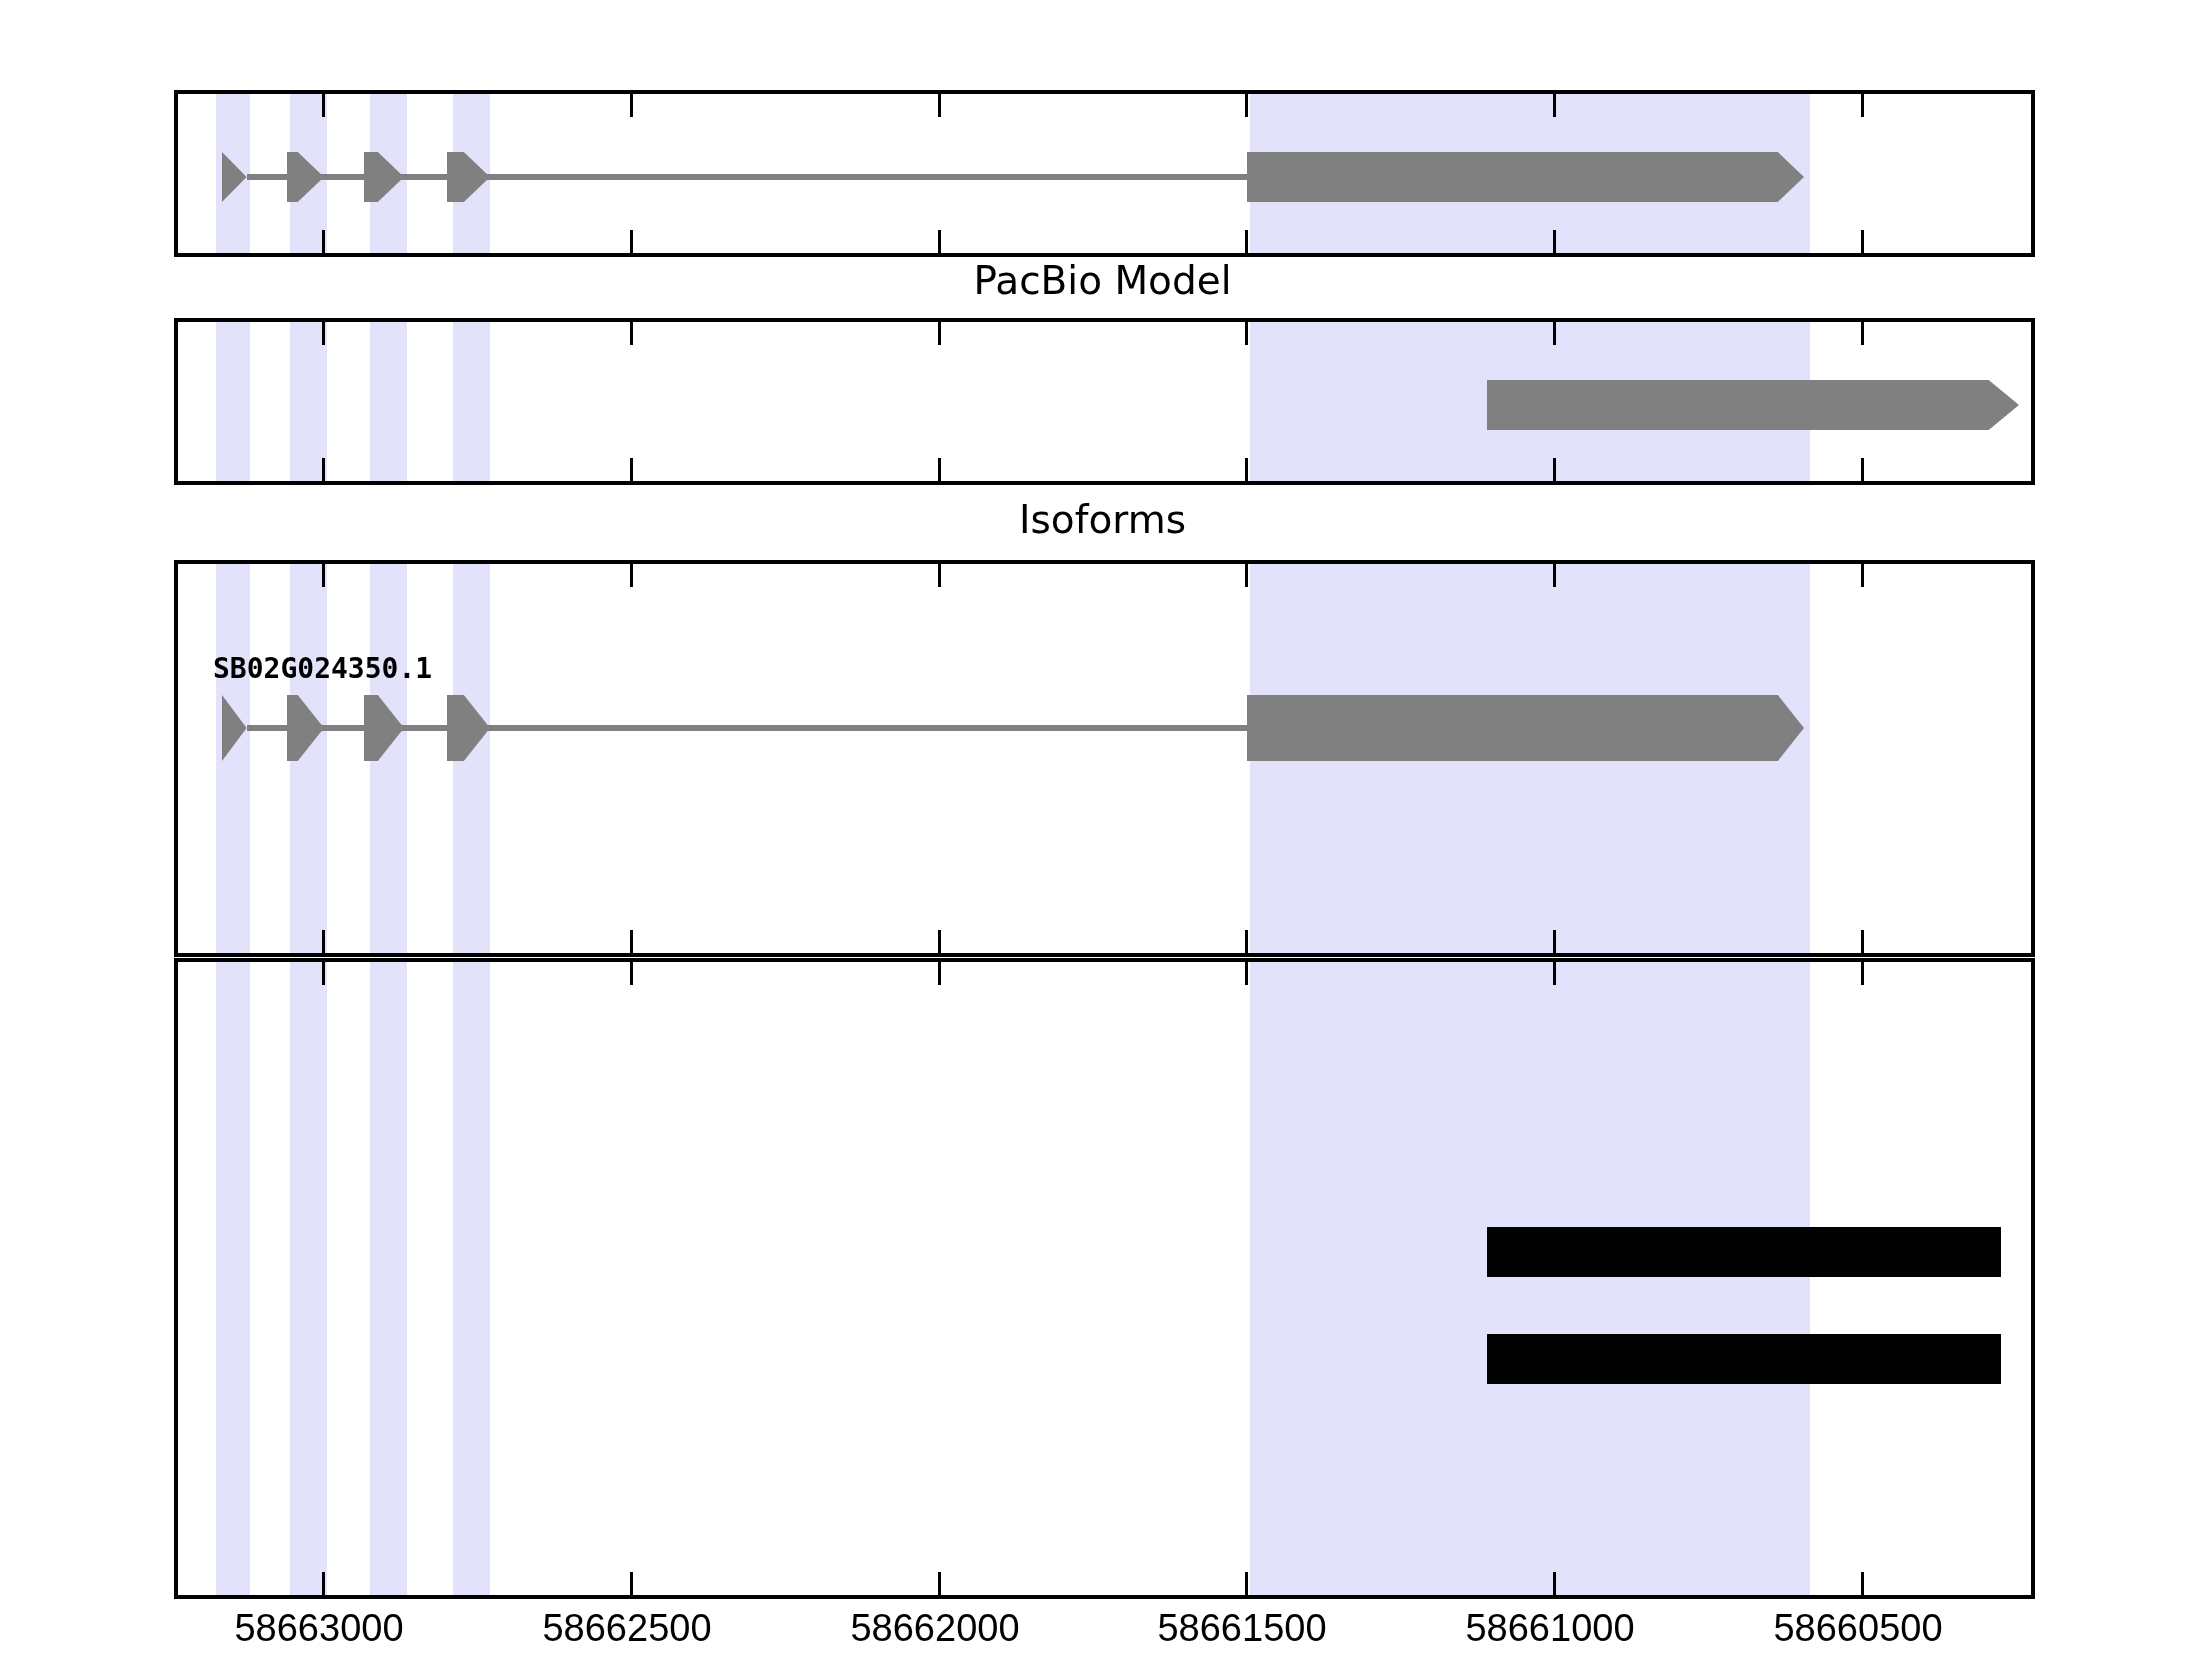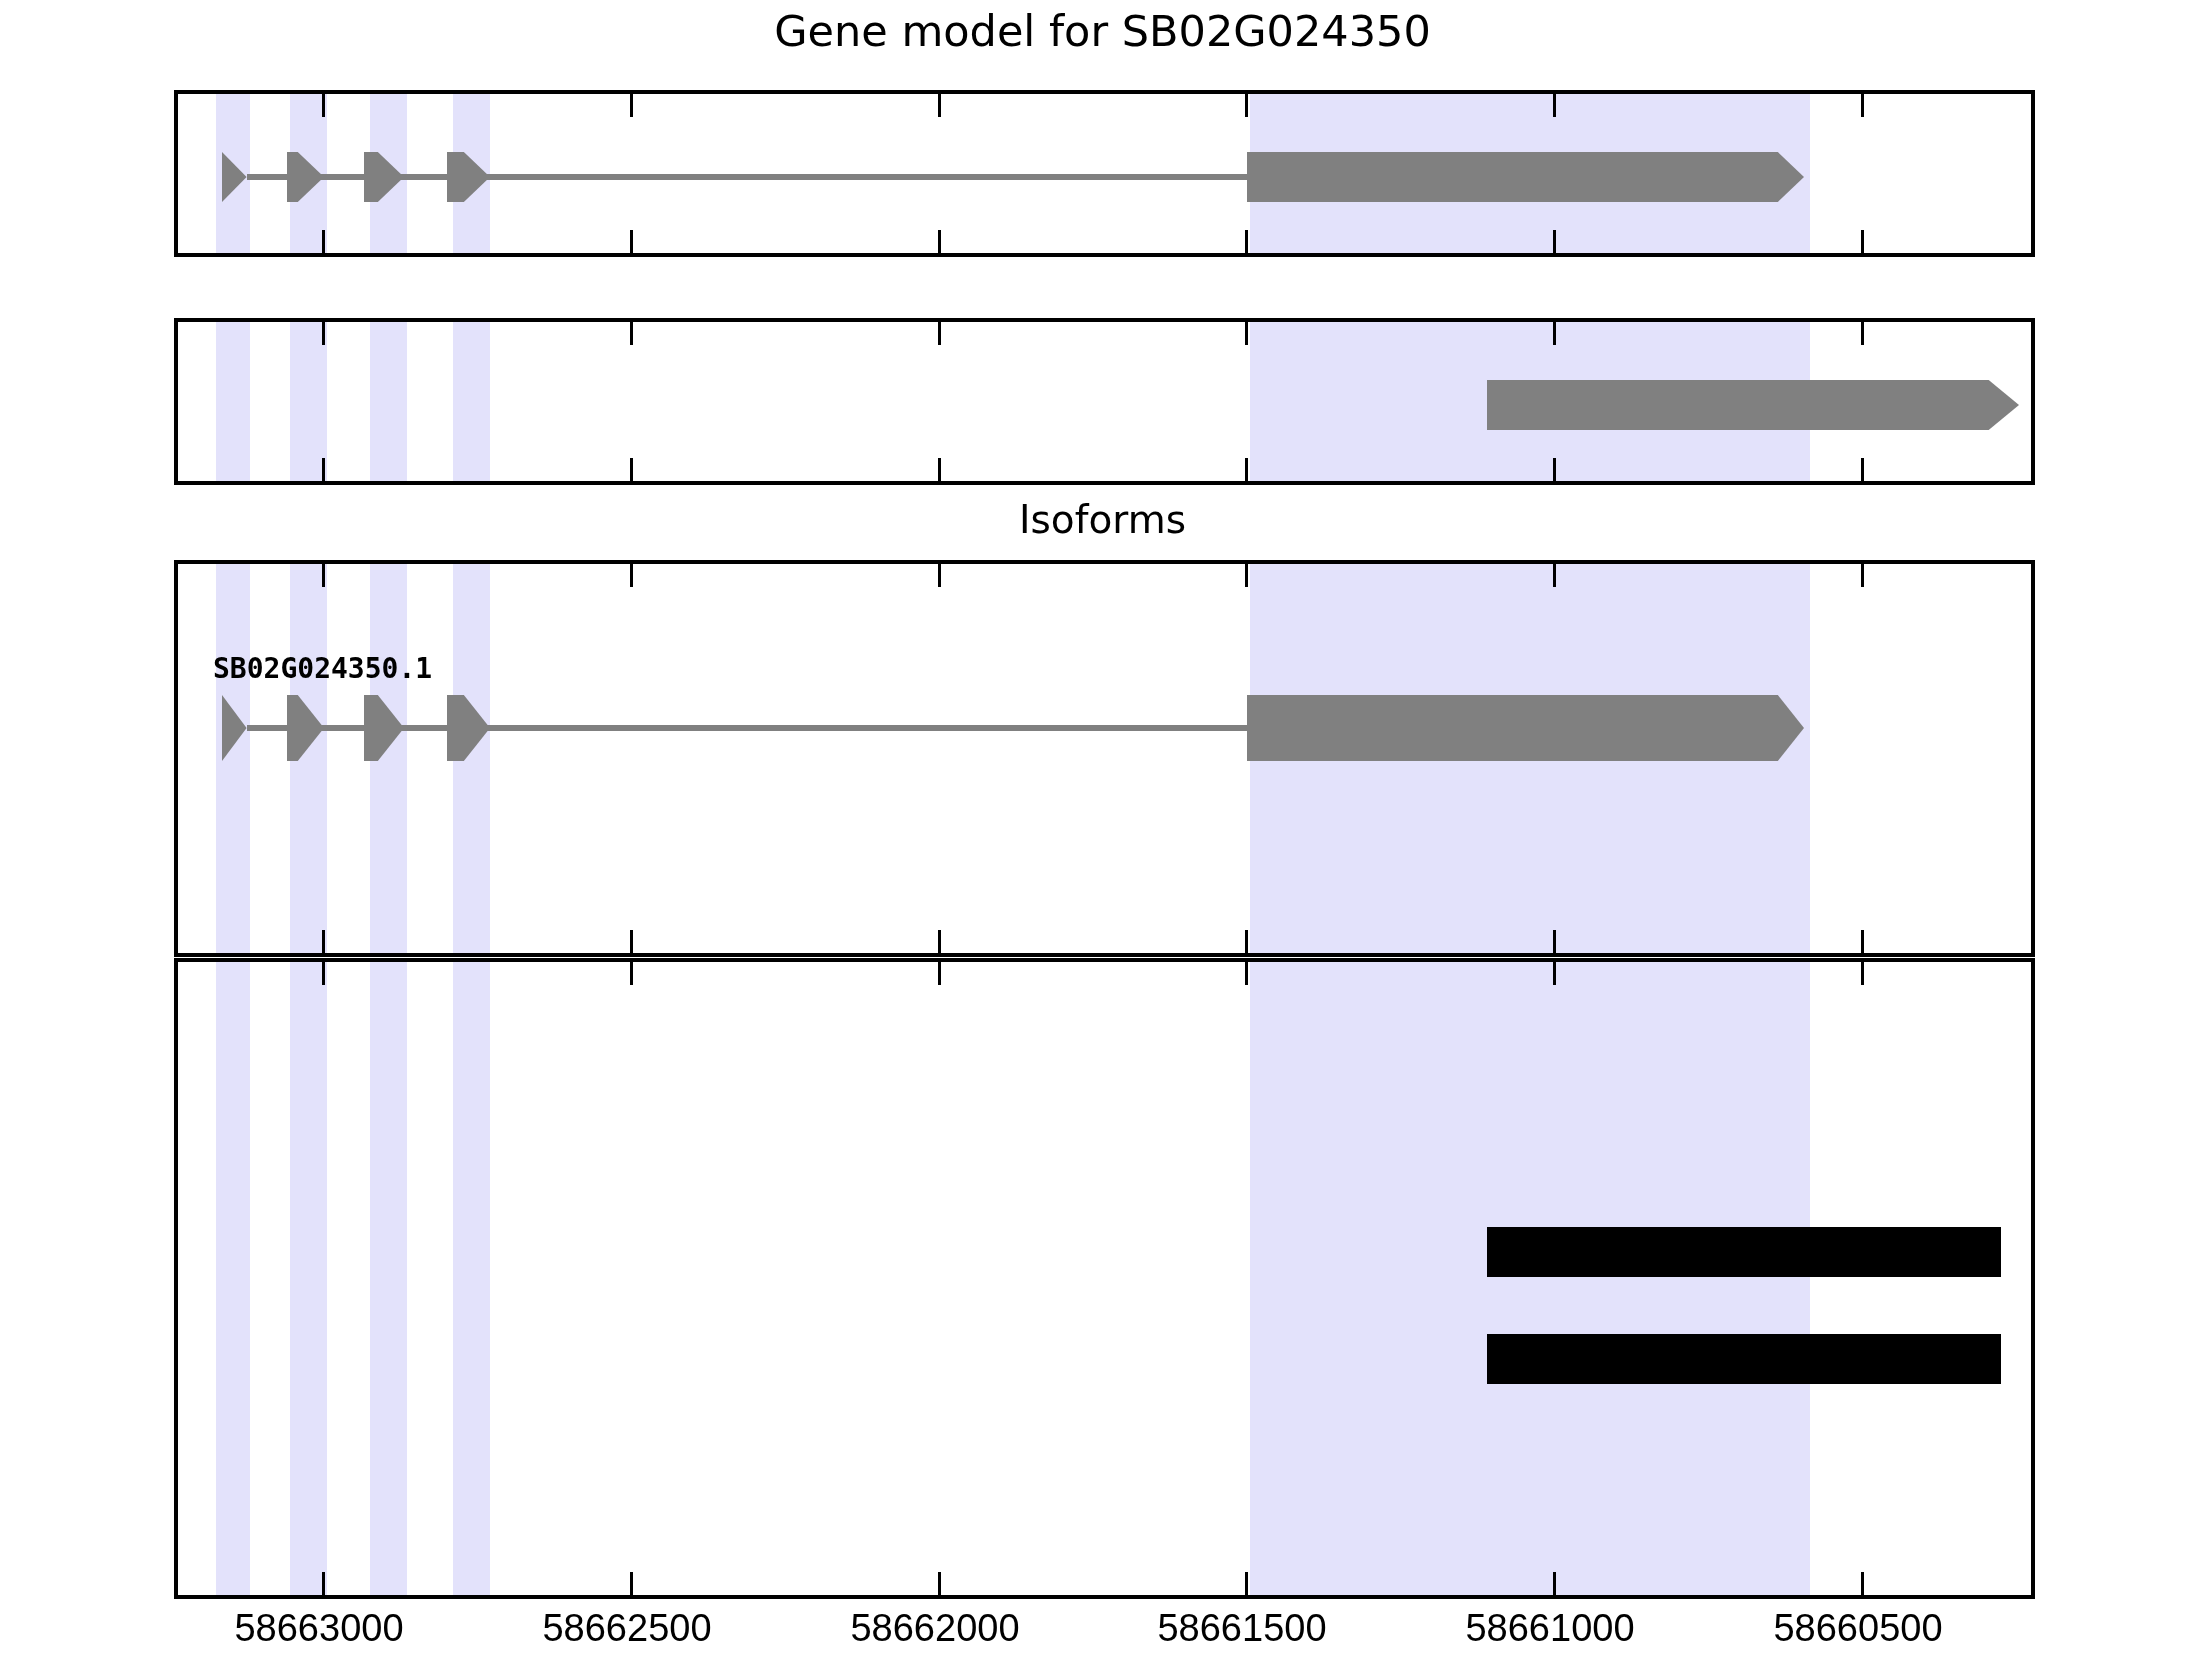--- a/index.html
+++ b/index.html
@@ -55,21 +55,20 @@
     font-family:Liberation Sans, sans-serif;
     font-size:38px;color:#000;white-space:nowrap;
     transform:translateX(-50%);
   }
 </style>
 </head>
 <body>
 
 <div id="root">
 
-  <div class="panel-title" id="title-main" style="top:5.5px;">Gene model for SB02G024350</div>
 
   <div class="panel" id="panel-gene" style="left:174px;top:90px;width:1861px;height:167px;">
     <div class="plot">
         <div class="hl" style="left: 38px; width: 34px;"></div>
         <div class="hl" style="left: 112px; width: 37px;"></div>
         <div class="hl" style="left: 192px; width: 37px;"></div>
         <div class="hl" style="left: 275px; width: 37px;"></div>
         <div class="hl" style="left: 1072px; width: 560px;"></div>
         <div class="tickmark tick-top" style="left: 144px;"></div>
         <div class="tickmark tick-bot" style="left: 144px;"></div>
@@ -105,20 +104,21 @@
         </div>
         <div class="intron" style="left: 69px; width: 1000px; top: 80px;"></div>
         <div class="exon" style="left: 1069px; top: 58px; width: 557px; height: 50px;">
           <svg viewBox="0 0 808.1860465116281 72" preserveAspectRatio="none">
             <polygon points="0,0 770.1860465116281,0 808.1860465116281,36 770.1860465116281,72 0,72" fill="#808080"></polygon>
           </svg>
         </div>
       </div>
   </div>
 
+  <div class="panel-title subtitle" style="top:258px;">PacBio Model</div>
 
   <div class="panel" id="panel-pacbio" style="left:174px;top:318px;width:1861px;height:167px;">
     <div class="plot">
         <div class="hl" style="left: 38px; width: 34px;"></div>
         <div class="hl" style="left: 112px; width: 37px;"></div>
         <div class="hl" style="left: 192px; width: 37px;"></div>
         <div class="hl" style="left: 275px; width: 37px;"></div>
         <div class="hl" style="left: 1072px; width: 560px;"></div>
         <div class="tickmark tick-top" style="left: 144px;"></div>
         <div class="tickmark tick-bot" style="left: 144px;"></div>

